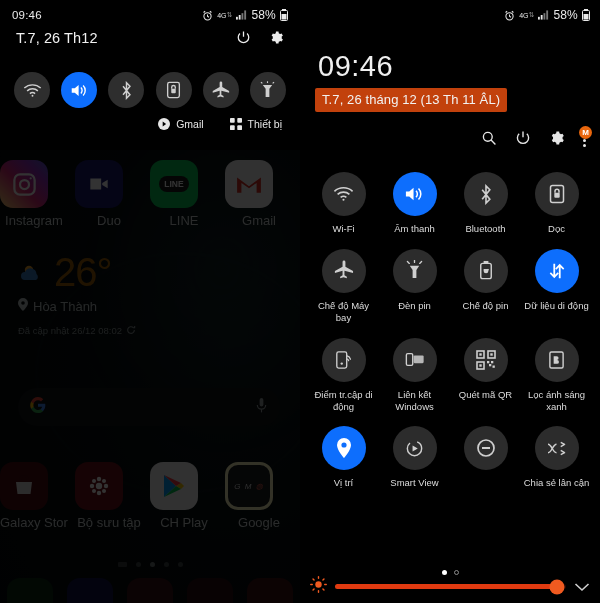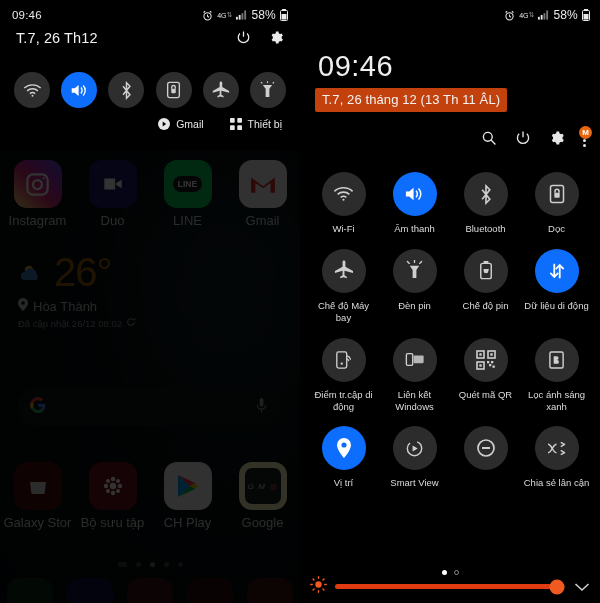--- a/index.html
+++ b/index.html
@@ -90,40 +90,40 @@
   
   .home { position: absolute; inset: 0; z-index: 2; }
   .app-grid {
     position: absolute; left: 0; width: 300px;
     display: grid; grid-template-columns: repeat(4, 1fr);
     row-gap: 4px;
   }
   .app-grid.row1 { top: 160px; }
   .app-grid.row2 { top: 462px; }
   .app {
-    display: flex; flex-direction: column; align-items: center; gap: 5px;
+    display: flex; flex-direction: column; gap: 5px;
   }
   .app-ic {
     width: 48px; height: 48px; border-radius: 13px;
     display: flex; align-items: center; justify-content: center;
     overflow: hidden; position: relative;
   }
   .app-label {
     font-size: 13px; color: #cfd6d6; text-align: center;
     max-width: 68px; white-space: nowrap; overflow: hidden;
   }
 
   
   .weather {
     position: absolute; left: 18px; top: 252px; width: 250px; color: #b9c3c3;
   }
   .weather-top { display: flex; align-items: flex-start; gap: 6px; }
   .w-temp { font-size: 40px; font-weight: 300; color: #a16207; line-height: 1; letter-spacing: -1px; }
   .w-loc { display: flex; align-items: center; gap: 5px; font-size: 13px; margin-top: 6px; color: #bcc5c5;}
-  .w-upd { font-size: 9.5px; margin-top: 3px; color: #8c9797; display:flex; align-items:center; gap:4px;}
+  .w-upd { font-size: 9.5px; margin-top: 11px; color: #8c9797; display:flex; gap:4px;}
 
   
   .searchbar {
     position: absolute; left: 18px; top: 388px;
     width: 262px; height: 38px; border-radius: 19px;
     background: rgba(18,22,24,0.88);
     display: flex; align-items: center; padding: 0 12px;
   }
   .search-spacer { flex: 1; }
 
@@ -344,21 +344,21 @@
             <svg width="22" height="24" viewBox="0 0 22 24">
               <path fill="#00a0ff" d="M1 1l12 11L1 23z"></path>
                 <path fill="#ffce00" d="M13 12l5-3 3 3-3 3z"></path>
               <path fill="#ff3a44" d="M1 1l12 11 5-3z"></path>
                 <path fill="#00c853" d="M1 23l12-11 5 3z"></path>
             </svg>
           </div>
           <div class="app-label">CH Play</div>
         </div>
         <div class="app">
-          <div class="app-ic" style="background:#1d2022;border:6px solid #fef9c3;font-style:italic;">
+          <div class="app-ic" style="background:#1d2022;border:3px solid #fef9c3;font-style:italic;">
             <div style="font-size:8px;color:#ddd;letter-spacing:1px;">G M <span style="color:#e05a4a;">◍</span></div>
           </div>
           <div class="app-label">Google</div>
         </div>
       </div>
 
       <div class="page-dots">
         <span class="pd home-ic"></span>
         <span class="pd"></span>
         <span class="pd" style="background:rgba(200,210,210,0.55);"></span>

